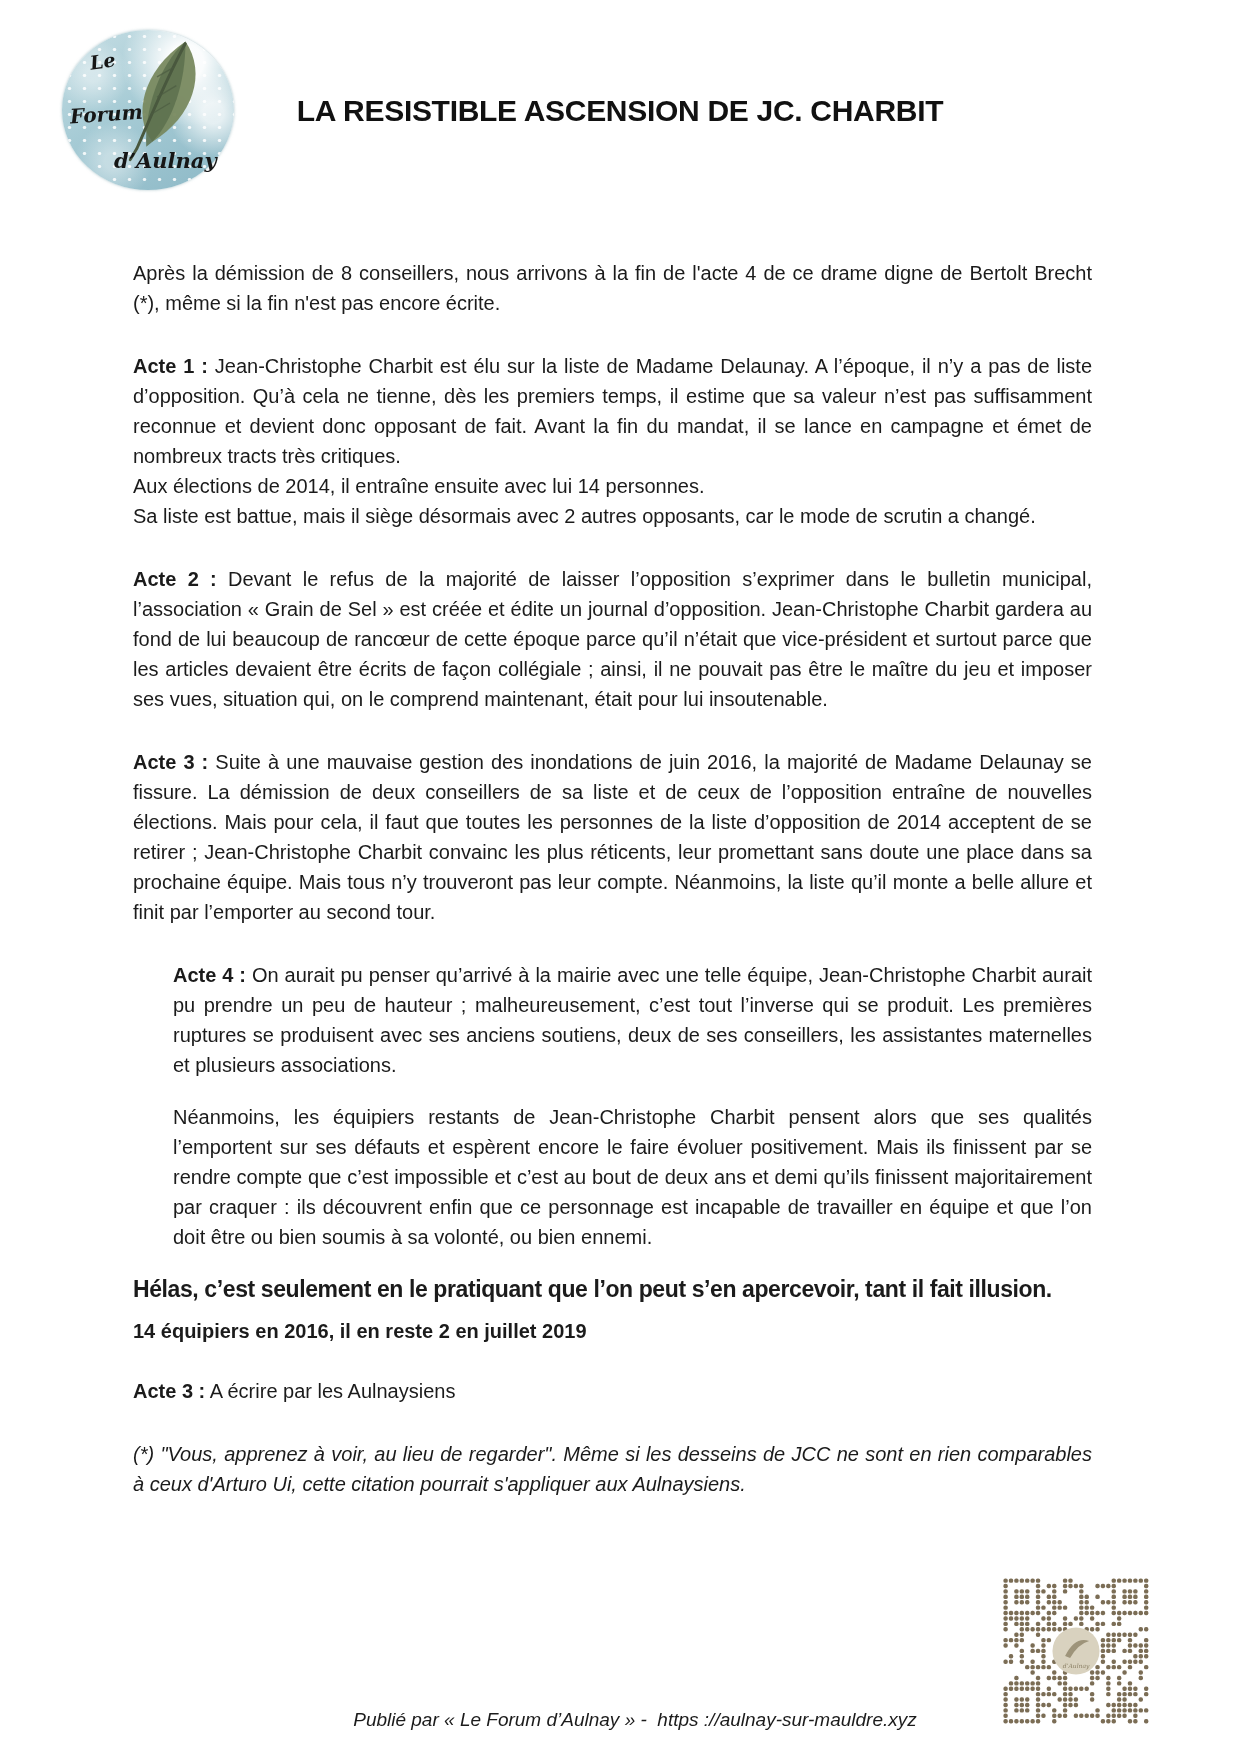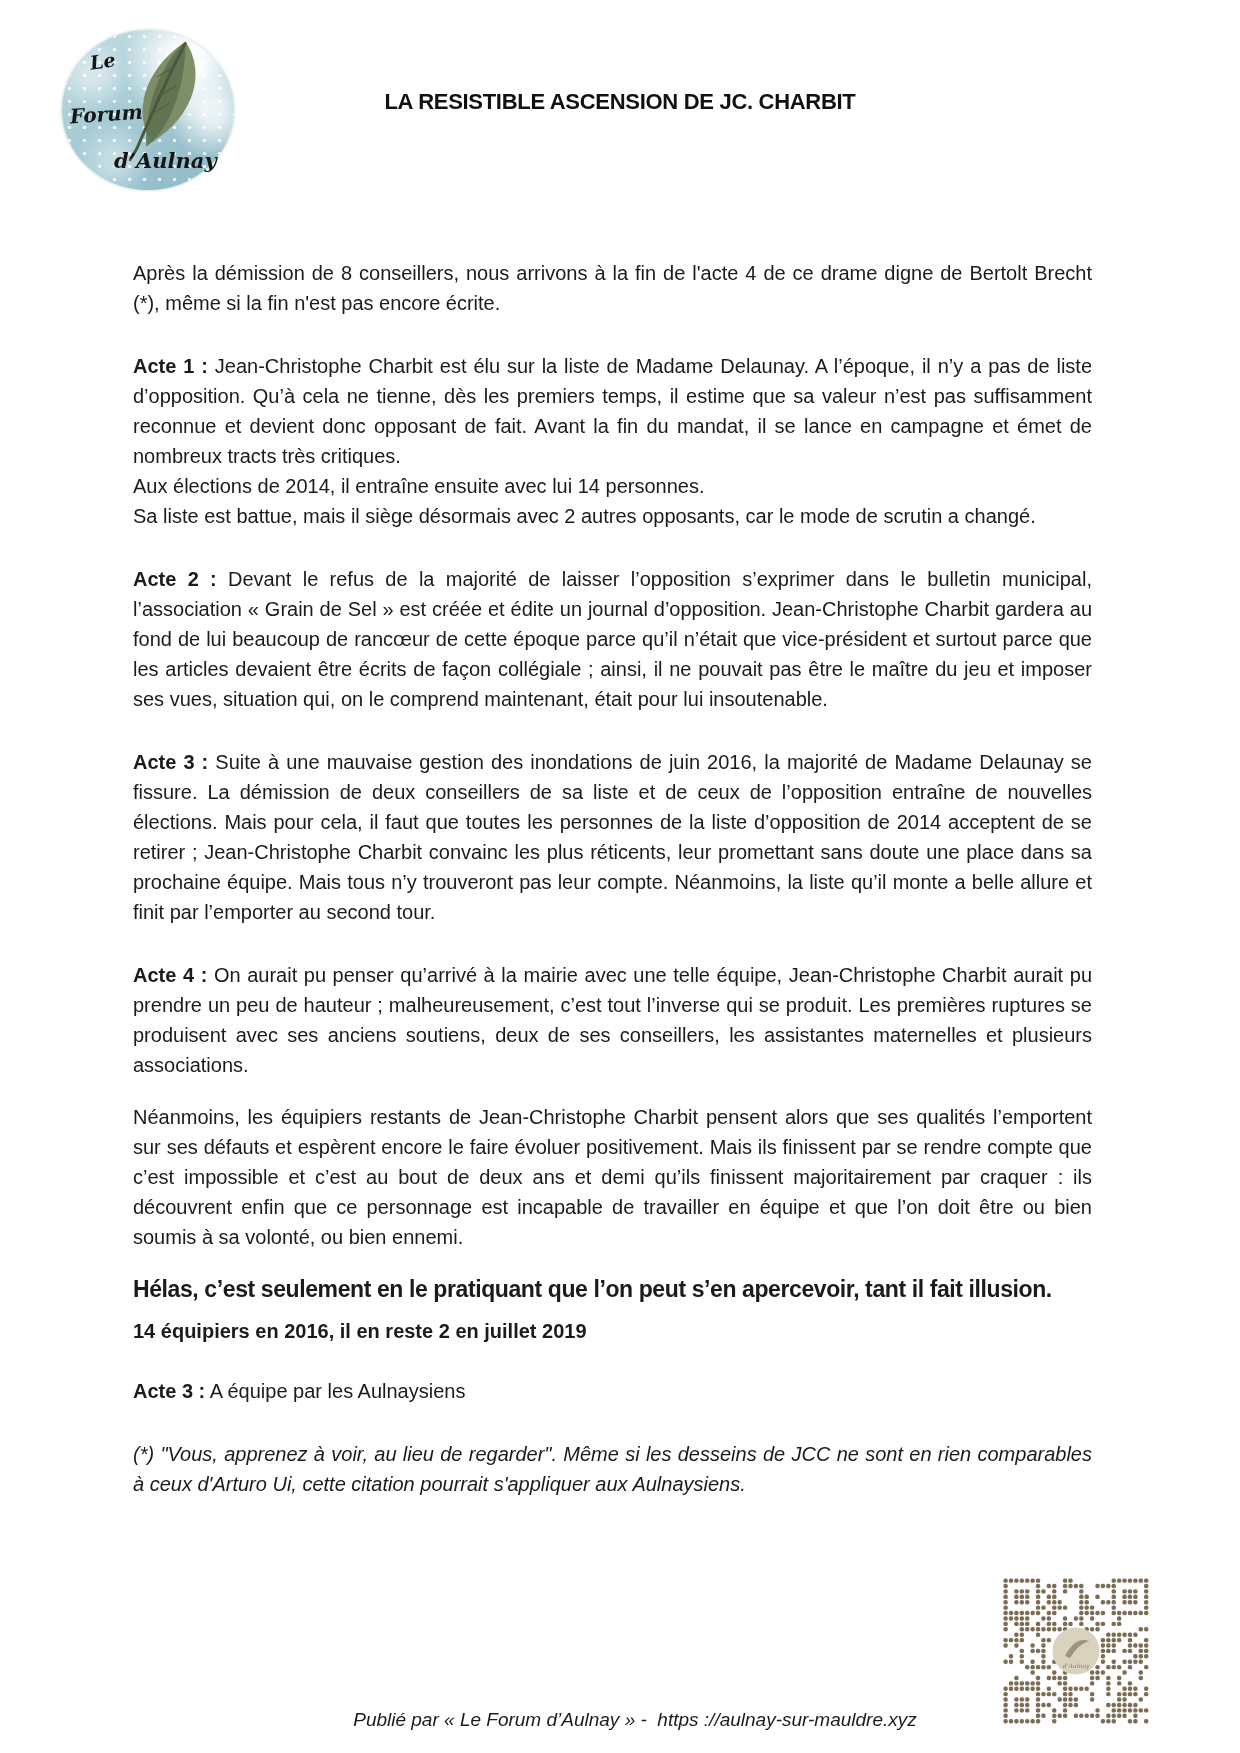--- a/index.html
+++ b/index.html
@@ -17,27 +17,27 @@
        radial-gradient(rgba(255,255,255,.85) 1.3px, rgba(255,255,255,0) 2.2px),
        linear-gradient(150deg,#c6dee4 0%,#a6cbd5 45%,#8cb8c6 100%);
      background-size:auto,auto,auto,auto,15px 13px,auto;
      box-shadow:0 0 3px rgba(120,160,170,.6);}
   .logo-feather{position:absolute;left:52px;top:4px;width:112px;height:138px;transform:rotate(6deg);}
   .logo-word{position:absolute;font-family:"DejaVu Serif",serif;font-style:italic;font-weight:700;color:#161616;z-index:3;}
   .logo-word.w1{left:28px;top:20px;font-size:19px;transform:rotate(-8deg);}
   .logo-word.w2{left:8px;top:72px;font-size:20px;transform:rotate(-4deg);}
   .logo-word.w3{left:52px;top:118px;font-size:21px;}
   .doc-title{position:absolute;left:0;top:74px;width:100%;text-align:center;
-     font-size:22px;font-weight:bold;letter-spacing:-.3px;color:#111;}
+     font-size:30px;font-weight:bold;letter-spacing:-.3px;color:#111;}
 
   
   .content{position:absolute;left:133px;top:258px;width:959px;
      font-size:20px;line-height:30px;text-align:justify;}
   .content p{margin:0 0 33px 0;}
-  .content p.tight{margin-bottom:22px;}
+  .content p.tight{margin-bottom:22px;margin-left:40px;}
   b.lbl{font-weight:bold;}
   .helas{font-weight:bold;white-space:nowrap;font-size:23px;letter-spacing:-.4px;margin-bottom:12px !important;}
   .equipiers{font-weight:bold;margin-bottom:30px !important;}
   .footnote{font-style:italic;}
 
   
   .footer{position:absolute;left:160px;top:1640px;width:950px;text-align:center;
      font-style:italic;font-size:19px;line-height:27px;white-space:pre-wrap;}
   .footer p{margin:12px;}
   .qr{position:absolute;left:1003px;top:1578px;width:146px;height:146px;}
@@ -75,21 +75,21 @@
     <p><b class="lbl">Acte 3 :</b><span> Suite à une mauvaise gestion des inondations de juin 2016, la majorité de Madame Delaunay se fissure. La démission de deux conseillers de sa liste et de ceux de l’opposition entraîne de nouvelles élections. Mais pour cela, il faut que toutes les personnes de la liste d’opposition de 2014 acceptent de se retirer ; Jean-Christophe Charbit convainc les plus réticents, leur promettant sans doute une place dans sa prochaine équipe. Mais tous n’y trouveront pas leur compte. Néanmoins, la liste qu’il monte a belle allure et finit par l’emporter au second tour.</span></p>
 
     <p class="tight"><b class="lbl">Acte 4 :</b><span> On aurait pu penser qu’arrivé à la mairie avec une telle équipe, Jean-Christophe Charbit aurait pu prendre un peu de hauteur ; malheureusement, c’est tout l’inverse qui se produit. Les premières ruptures se produisent avec ses anciens soutiens, deux de ses conseillers, les assistantes maternelles et plusieurs associations.</span></p>
 
     <p class="tight"><span>Néanmoins, les équipiers restants de Jean-Christophe Charbit pensent alors que ses qualités l’emportent sur ses défauts et espèrent encore le faire évoluer positivement. Mais ils finissent par se rendre compte que c’est impossible et c’est au bout de deux ans et demi qu’ils finissent majoritairement par craquer : ils découvrent enfin que ce personnage est incapable de travailler en équipe et que l’on doit être ou bien soumis à sa volonté, ou bien ennemi.</span></p>
 
     <p class="helas">Hélas, c’est seulement en le pratiquant que l’on peut s’en apercevoir, tant il fait illusion.</p>
 
     <p class="equipiers">14 équipiers en 2016, il en reste 2 en juillet 2019</p>
 
-    <p><b class="lbl">Acte 3 :</b><span> A équipe par les Aulnaysiens</span></p>
+    <p><b class="lbl">Acte 3 :</b><span> A écrire par les Aulnaysiens</span></p>
 
     <p class="footnote">(*) "Vous, apprenez à voir, au lieu de regarder". Même si les desseins de JCC ne sont en rien comparables à ceux d'Arturo Ui, cette citation pourrait s'appliquer aux Aulnaysiens.</p>
   </div>
 
   <div class="footer">
     <p>Publié par « Le Forum d’Aulnay » -  https ://aulnay-sur-mauldre.xyz</p>
     
   </div>
 
   <div class="qr"><svg width="146" height="146" viewBox="0 0 145.8 145.8">

